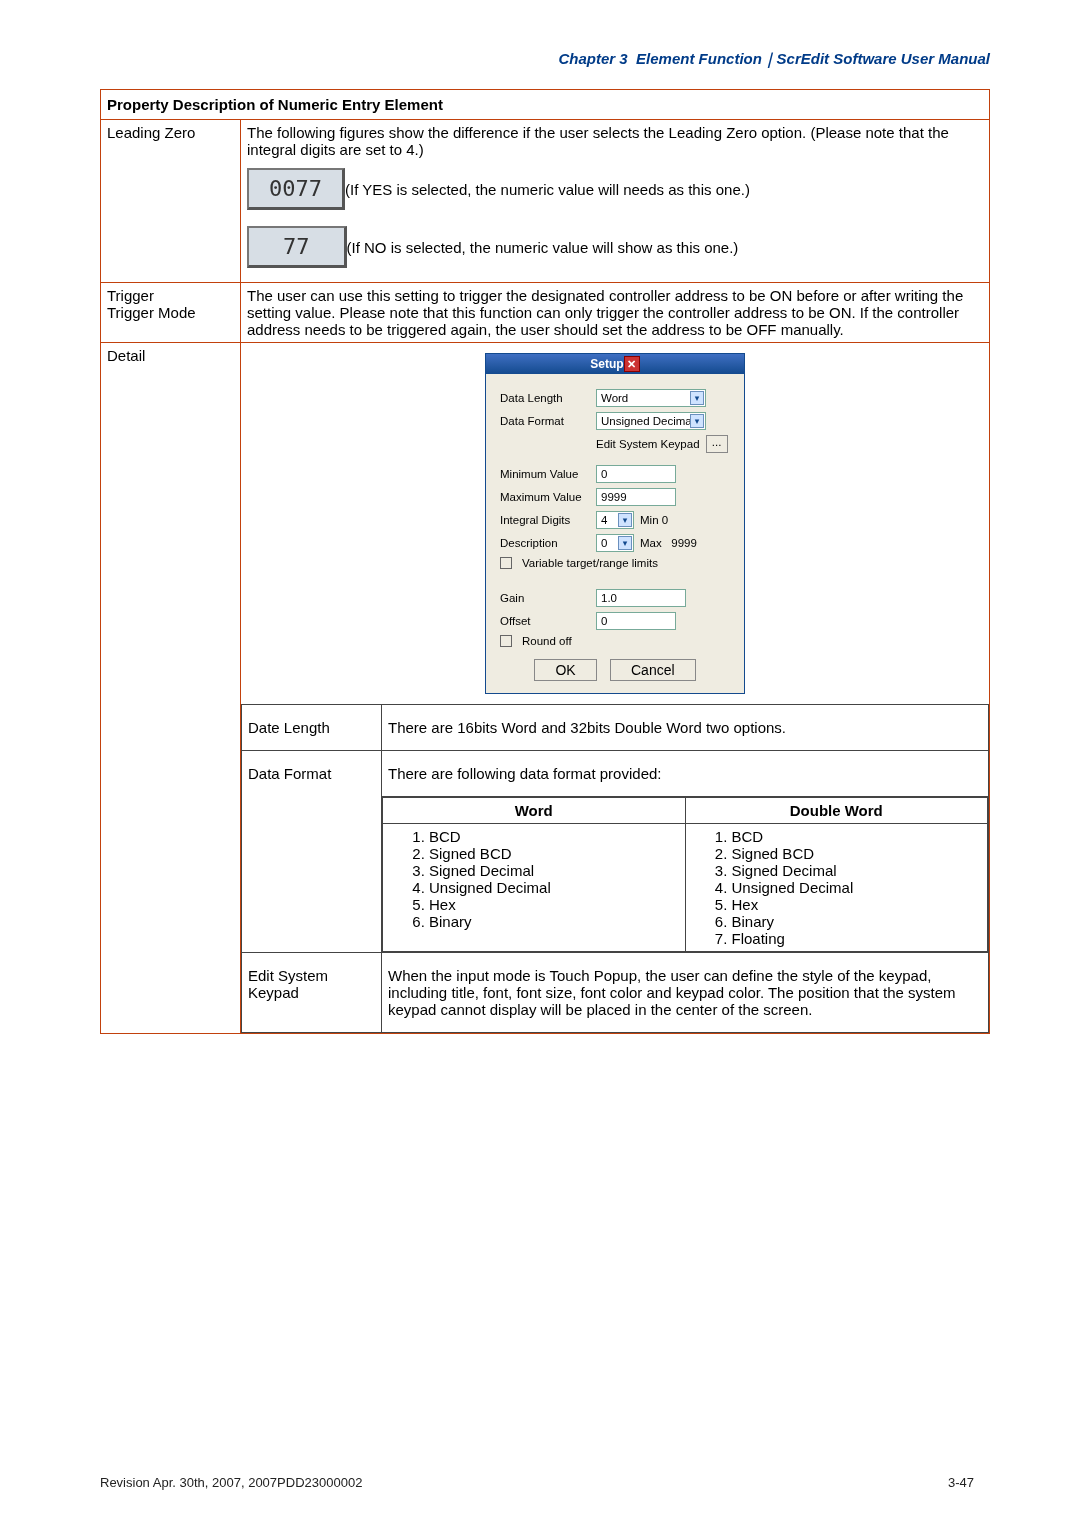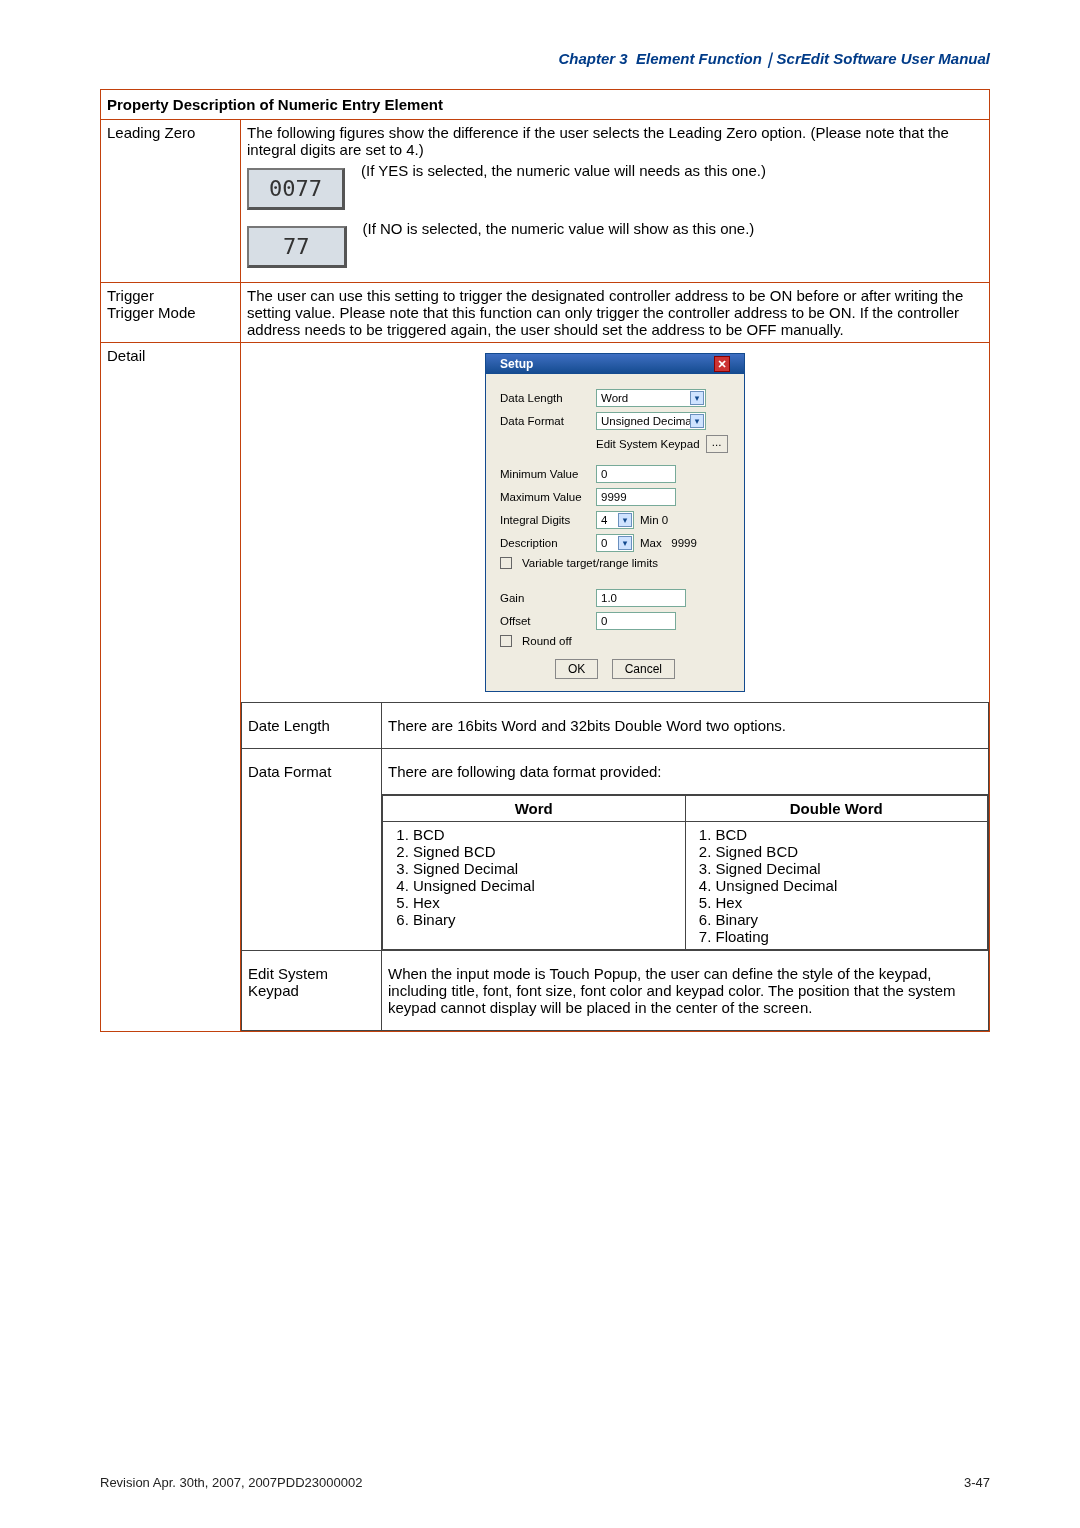--- a/index.html
+++ b/index.html
@@ -5,39 +5,39 @@
   *{box-sizing:border-box;margin:0;padding:0}
   body{font-family:Arial,Helvetica,sans-serif;font-size:15px;color:#000;background:#fff;width:1080px;height:1528px;position:relative;padding:50px 90px 40px 100px}
   .hdr{font-style:italic;font-weight:bold;color:#003b88;text-align:right;margin-bottom:20px;font-size:15px}
   .sep{color:#003b88}
   table.main{border-collapse:collapse;width:100%;border:1.5px solid #444}
   table.main>tbody>tr>td{border:1px solid #c2410c;padding:4px 6px;vertical-align:top;font-size:15px}
   .thdr{font-weight:bold;padding:6px!important}
   .sub{width:100%;border-collapse:collapse}
   .sub td{border:1px solid #444;padding:14px 6px;vertical-align:top;font-size:15px}
   .disp{display:inline-block;border:2px solid #777;border-right:3px solid #555;border-bottom:3px solid #555;background:#d7dee5;padding:6px 20px;font-family:Consolas,monospace;font-size:22px;color:#333;margin:6px 0}
-  .row{display:flex;gap:16px;margin:4px 0}
+  .row{display:flex;align-items:center;gap:0;margin:4px 0}
   .dialog{border:1px solid #134a8e;background:#efece1;width:260px;font-size:12px;margin:0 auto}
-  .titlebar{background:linear-gradient(#3f6fc2,#134a8e);color:#fff;font-weight:bold;padding:2px 14px;display:flex;justify-content:space-between;align-items:center}
+  .titlebar{background:linear-gradient(#3f6fc2,#134a8e);color:#fff;font-weight:bold;padding:2px 6px;display:flex;justify-content:center;align-items:center}
   .closebtn{background:#c33;color:#fff;width:16px;height:16px;display:flex;align-items:center;justify-content:center;font-size:11px;border:1px solid #800;font-weight:bold}
   .dbody{padding:10px 14px 12px 14px}
   .drow{display:flex;align-items:center;margin:5px 0;font-size:11.5px;gap:6px}
   .dlabel{width:90px}
   .dinput{border:1px solid #7a9;background:#fff;padding:1px 4px;font-size:11.5px;height:18px}
   .dsel{width:110px}
   .dnarrow{width:38px}
-  .dbtn{border:1px solid #888;background:#efece1;padding:2px 12px;font-size:12px}
+  .dbtn{border:1px solid #888;background:#efece1;padding:2px 20px;font-size:14px}
   .dbtnsm{border:1px solid #888;background:#efece1;width:22px;height:18px;font-size:11.5px;text-align:center}
   .chk{width:12px;height:12px;border:1px solid #666;display:inline-block;vertical-align:middle;margin-right:4px}
   .centerbtns{text-align:center;margin-top:12px}
   .fmt{width:100%;border-collapse:collapse}
   .fmt td,.fmt th{border:1px solid #444;padding:4px 6px;font-size:15px;vertical-align:top}
   .fmt th{font-weight:bold;text-align:center}
-  ol{margin-left:24px}
-  .footer{position:absolute;bottom:38px;left:100px;right:90px;display:flex;justify-content:space-between;font-size:13px;color:#222}
+  ol{margin-left:40px}
+  .footer{position:absolute;bottom:38px;left:100px;right:106px;display:flex;justify-content:space-between;font-size:13px;color:#222}
   .dsel-wrap{position:relative;display:inline-block}
   .caret{position:absolute;right:2px;top:2px;width:14px;height:14px;background:#cfe3ff;border:1px solid #6a8fbd;display:flex;align-items:center;justify-content:center;font-size:9px;color:#134a8e}
 </style>
 </head>
 <body>
 
 <div class="hdr">
   <span>Chapter 3</span>&nbsp;&nbsp;<span>Element Function</span><span class="sep">｜</span><span>ScrEdit Software User Manual</span>
 </div>
 

